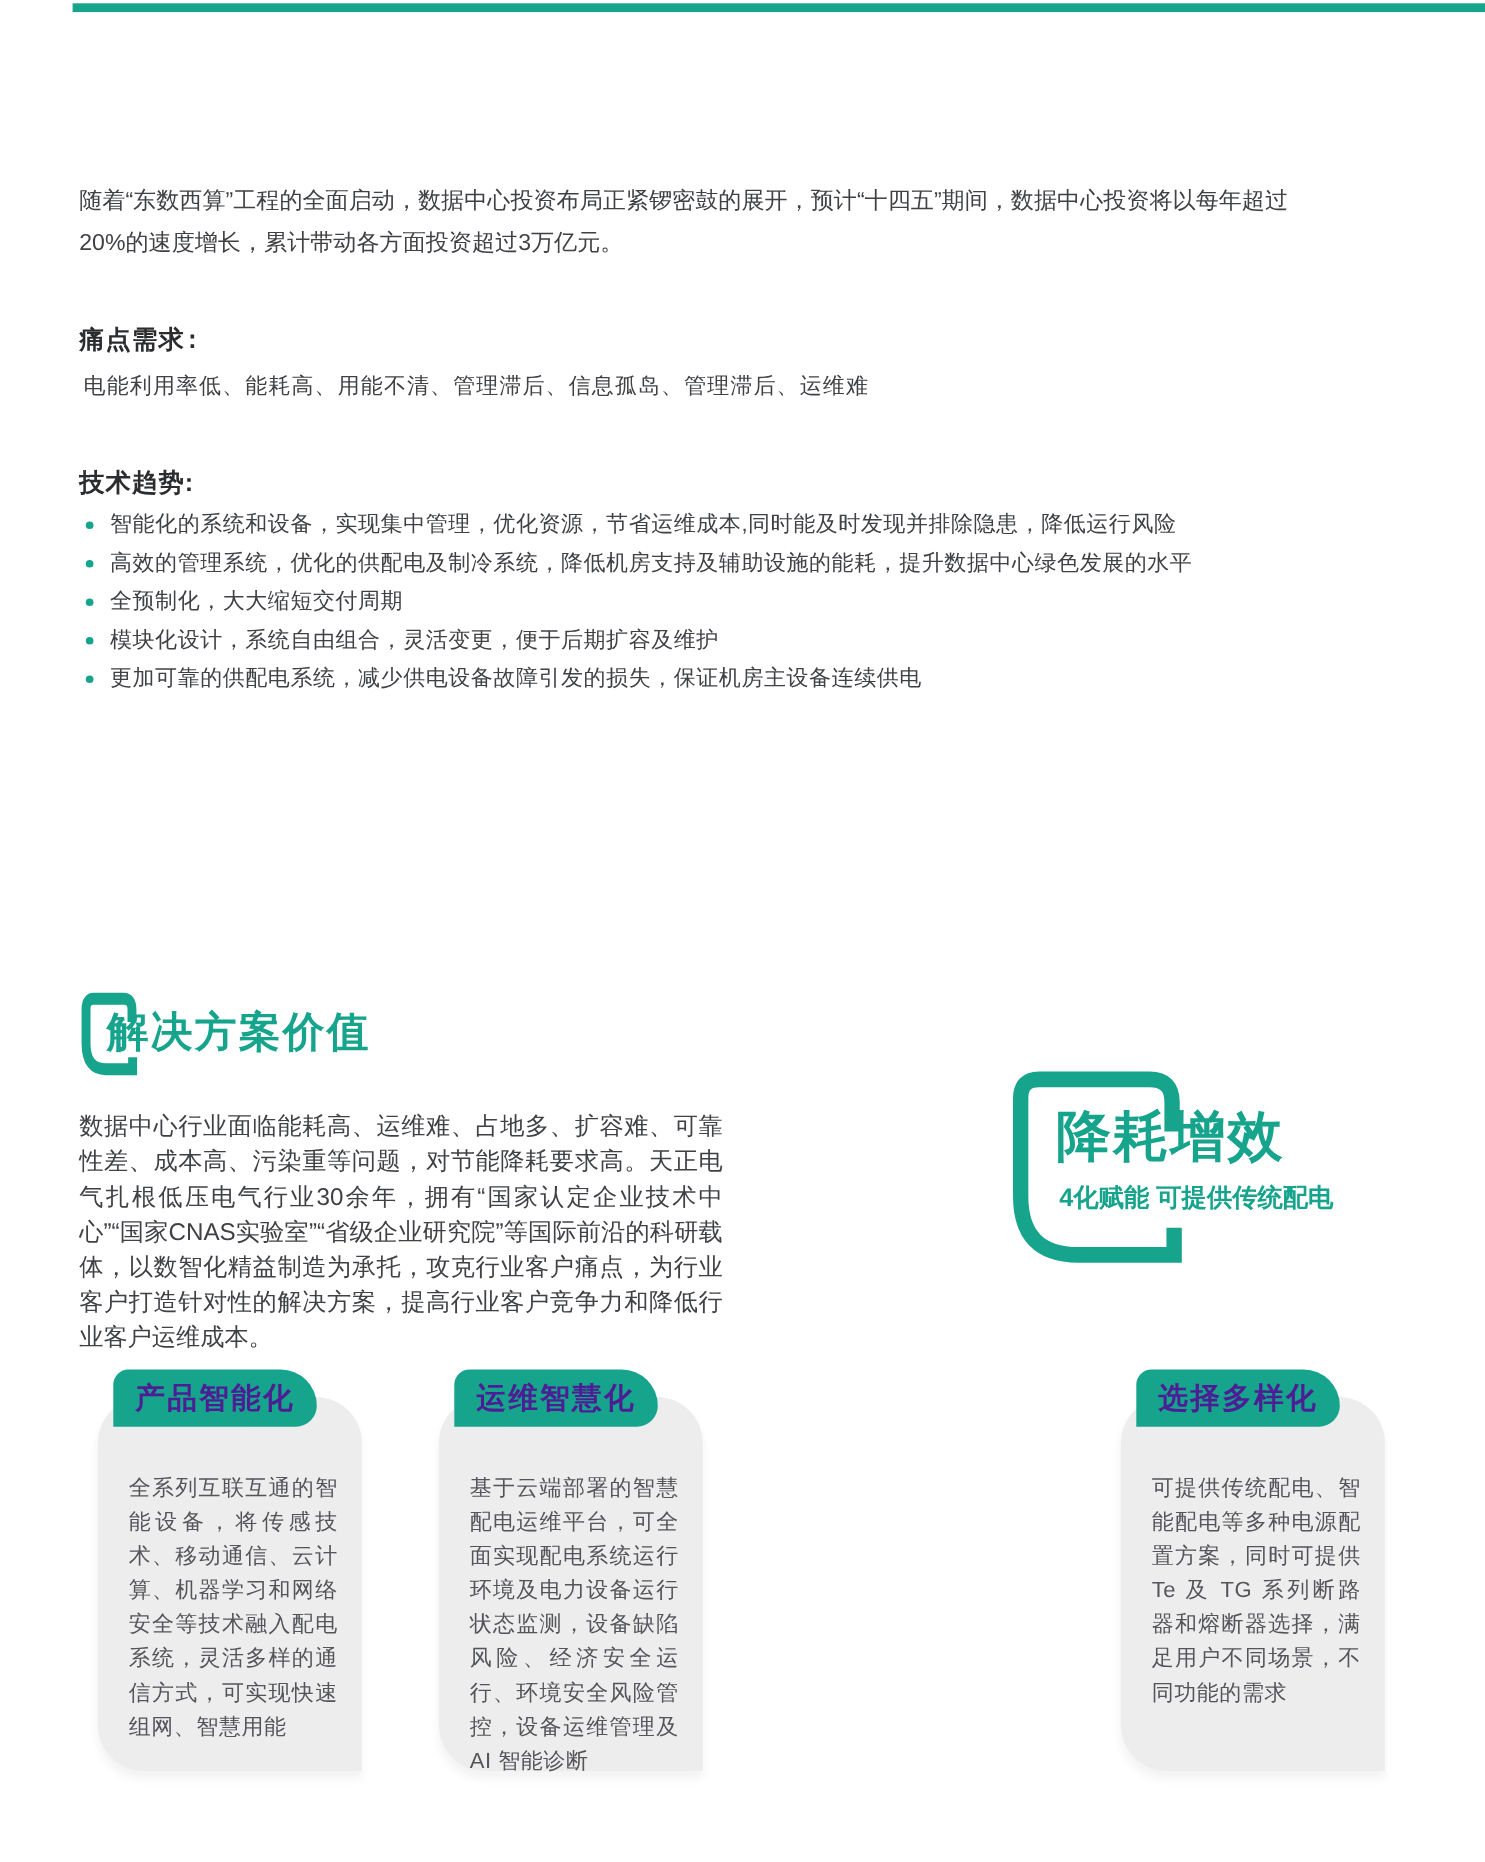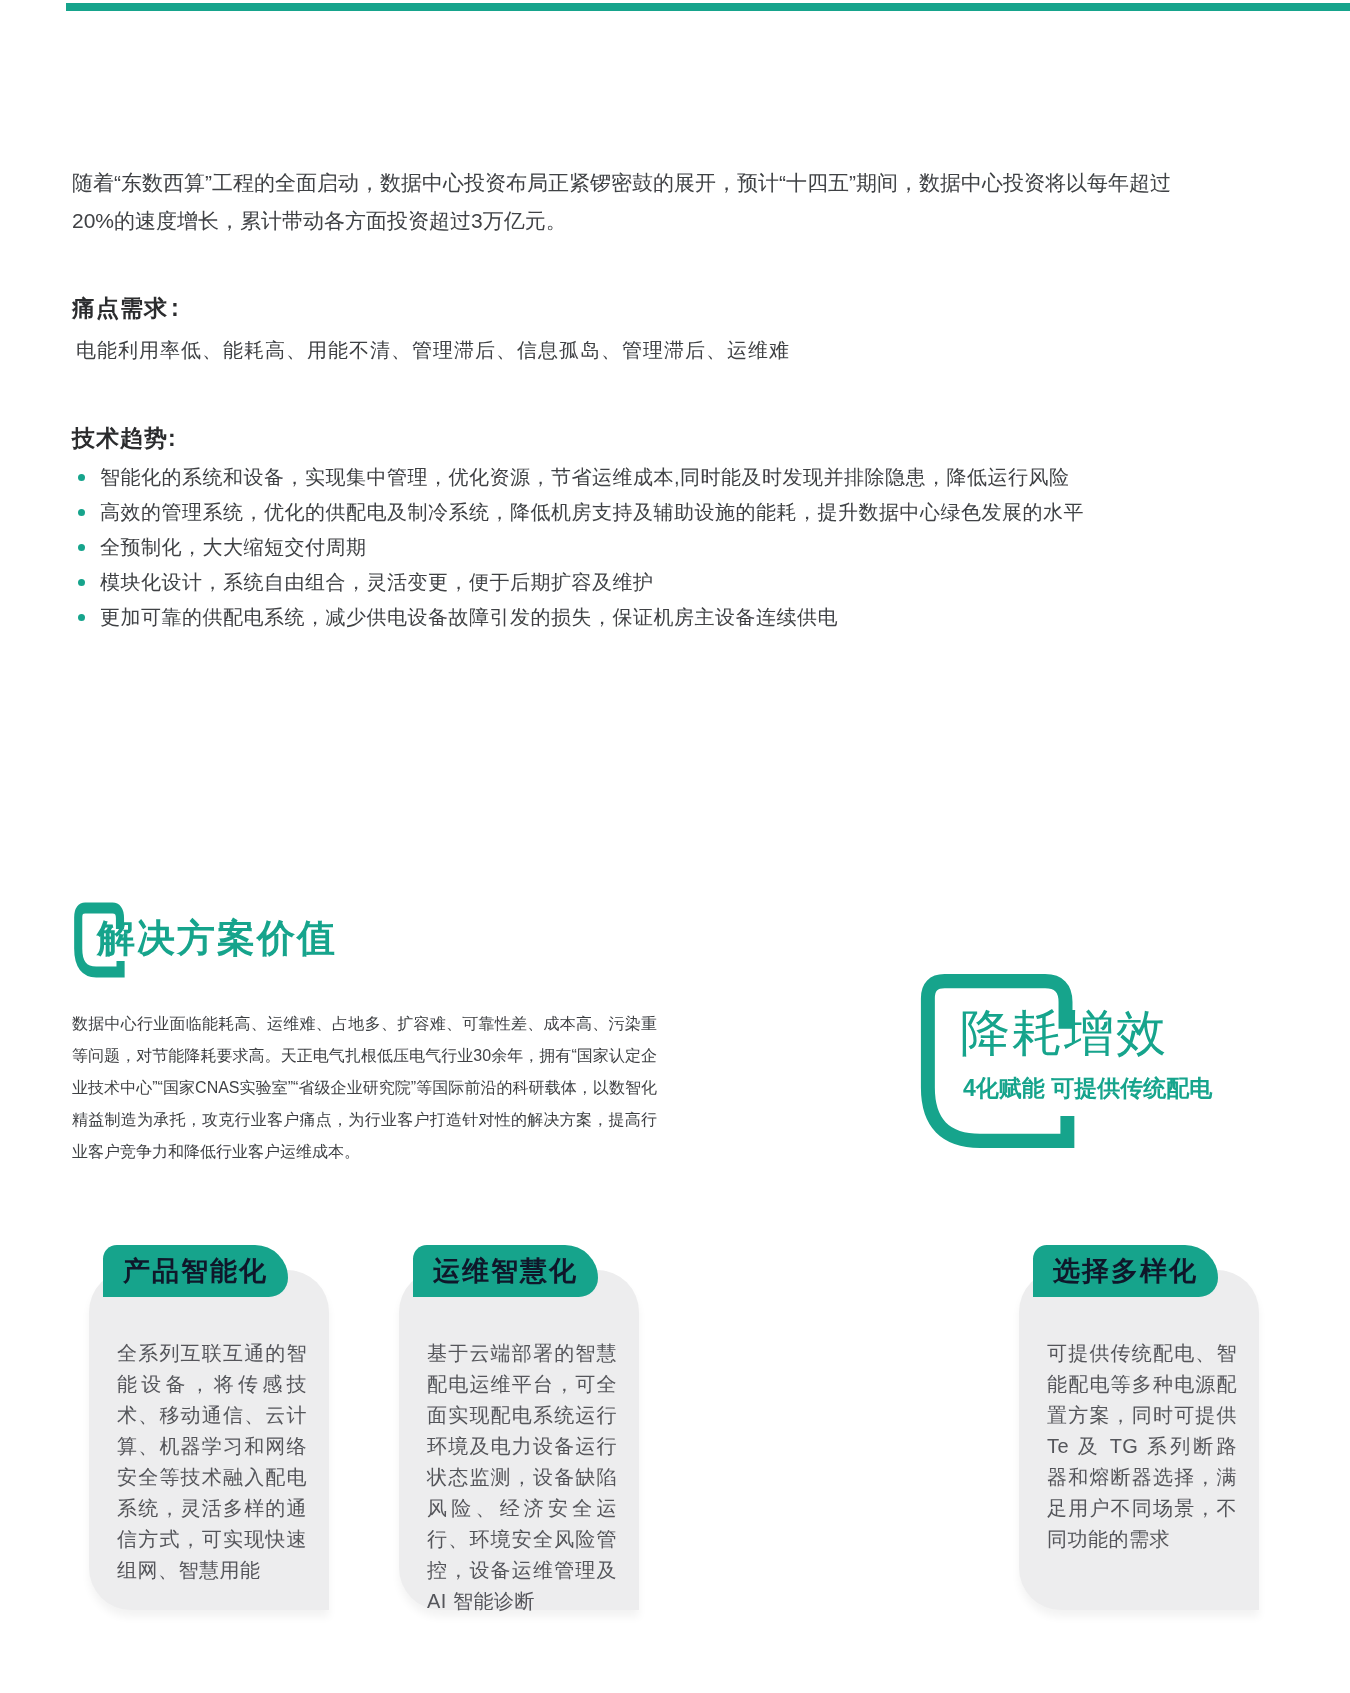--- a/index.html
+++ b/index.html
@@ -50,40 +50,40 @@
     position:relative;padding-left:26px;
     font-size:20px;line-height:35px;color:var(--ink);
     white-space:nowrap;letter-spacing:0.5px;
   }
   .trends li::before{
     content:"";position:absolute;left:4px;top:14px;
     width:7px;height:7px;border-radius:50%;background:var(--teal);
   }
   .intro2{
     position:absolute;left:72px;top:1008px;width:585px;
-    font-size:16px;line-height:32px;color:var(--ink);
+    font-size:22px;line-height:32px;color:var(--ink);
     text-align:justify;
   }
   
   .badge{position:absolute;left:913px;top:966px;width:330px;height:195px;}
   .badge .bracket{position:absolute;left:0;top:0;}
   .badge-title{
     position:absolute;left:47px;top:40px;
-    font-size:50px;line-height:1.1;font-weight:normal;color:var(--teal);
+    font-size:50px;line-height:1.1;font-weight:bold;color:var(--teal);
     letter-spacing:2px;white-space:nowrap;
   }
   .badge-sub{
     position:absolute;left:50px;top:107px;
     font-size:23px;font-weight:600;color:var(--teal);white-space:nowrap;
   }
   
   .card{position:absolute;top:1245px;width:262px;height:365px;}
   .card-head{
     position:absolute;left:28px;top:0;height:52px;padding:0 20px;
-    background:var(--teal);color:#0f172a;
+    background:var(--teal);color:#4c1d95;
     font-size:27px;font-weight:bold;letter-spacing:2px;
     border-radius:16px 38px 22px 0;
     display:flex;align-items:center;z-index:2;white-space:nowrap;
   }
   .card-body{
     position:absolute;left:14px;top:25px;width:240px;height:340px;
     background:var(--card-gray);
     border-radius:42px 42px 0 42px;
     box-shadow:0 7px 9px rgba(0,0,0,0.05);
   }

